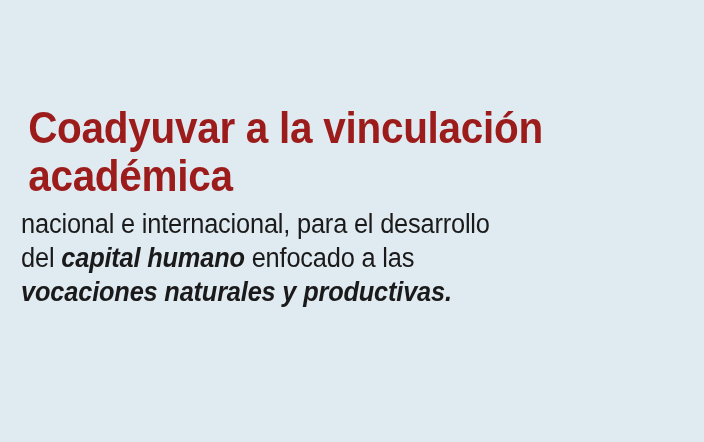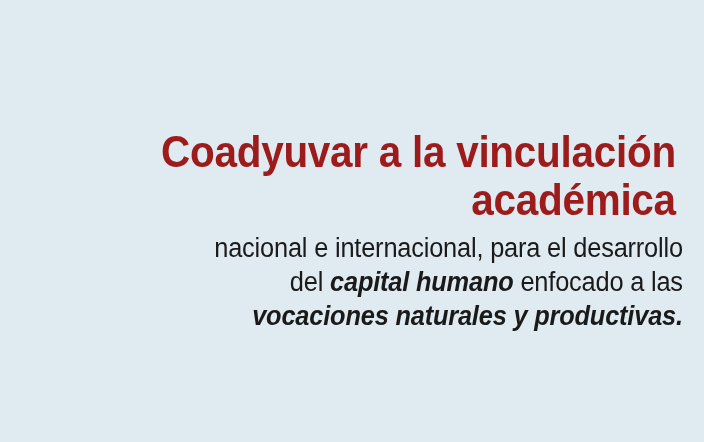--- a/index.html
+++ b/index.html
@@ -22,22 +22,21 @@
     height: 442px;
     background: #e0eaf1;
     box-sizing: border-box;
   }
 
   .content-block {
     position: absolute;
     left: 0;
     top: 104px;
     width: 704px;
-    text-align: right;
-    margin-top: 24px;
+    text-align: left;
   }
 
   .headline {
     color: #9c1b1b;
     font-family: "Liberation Sans", sans-serif;
     font-weight: bold;
     font-size: 44px;
     line-height: 48px;
     letter-spacing: -0.3px;
     transform: scaleX(0.92);

